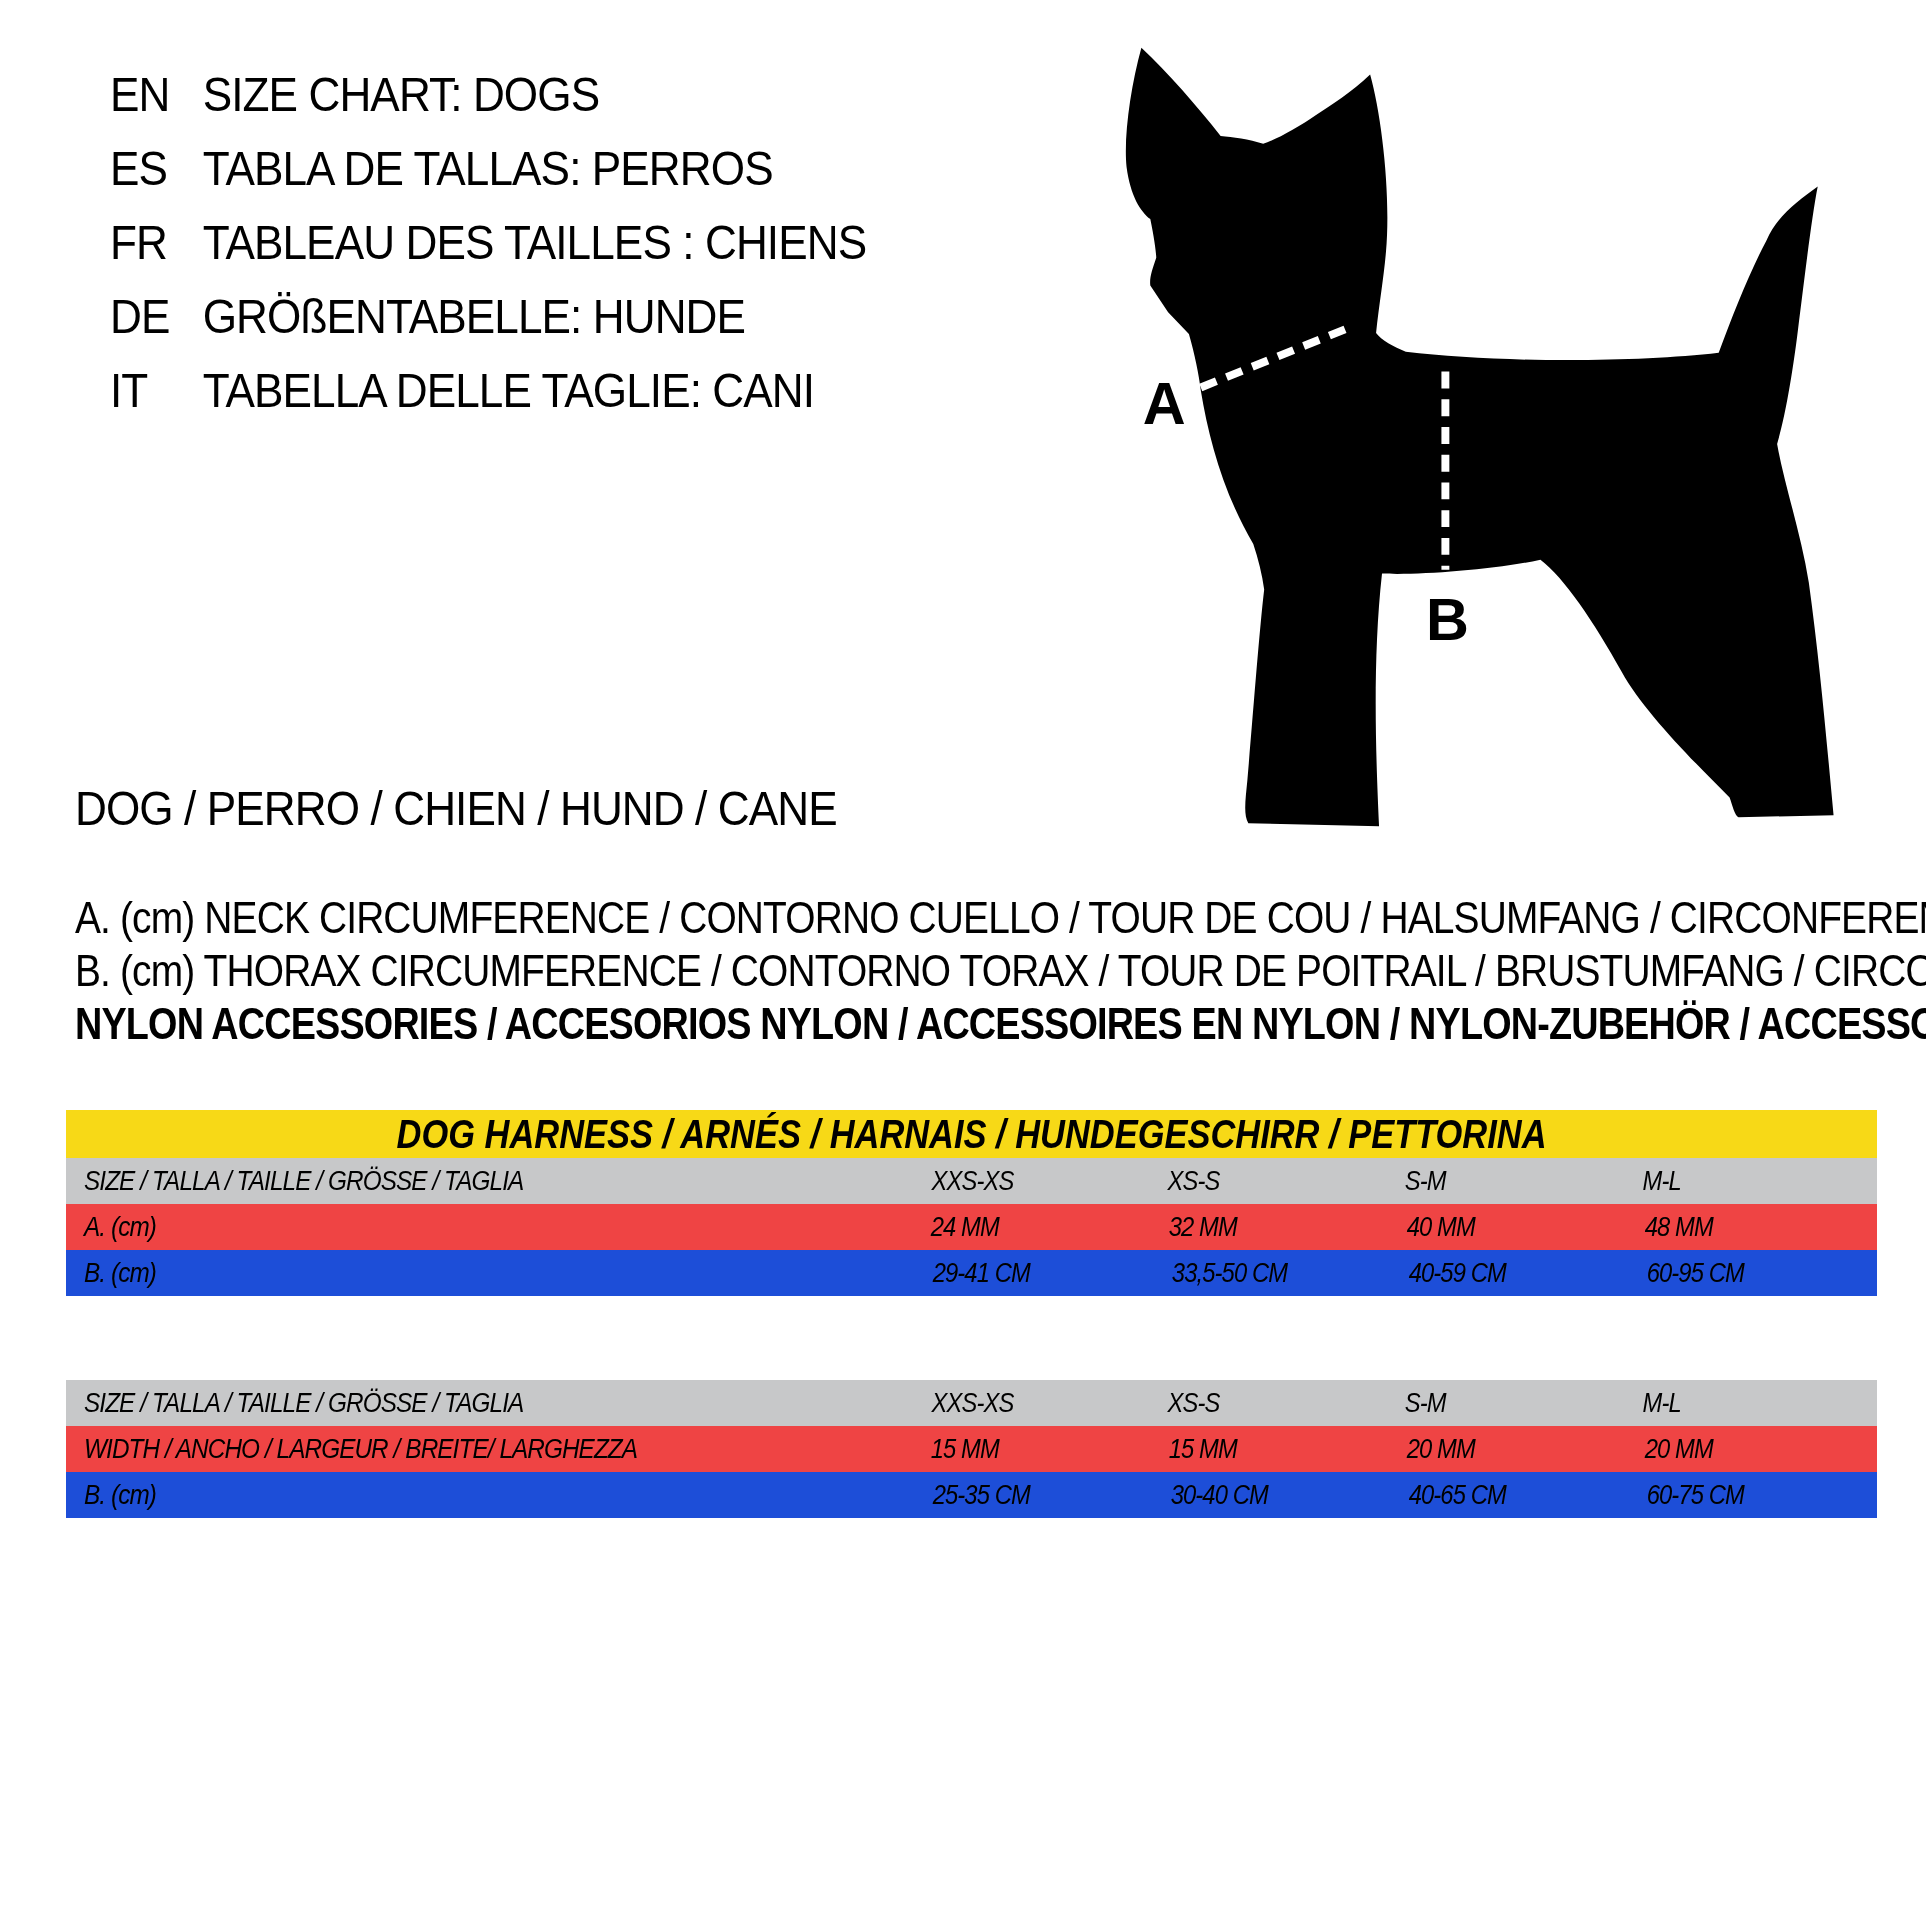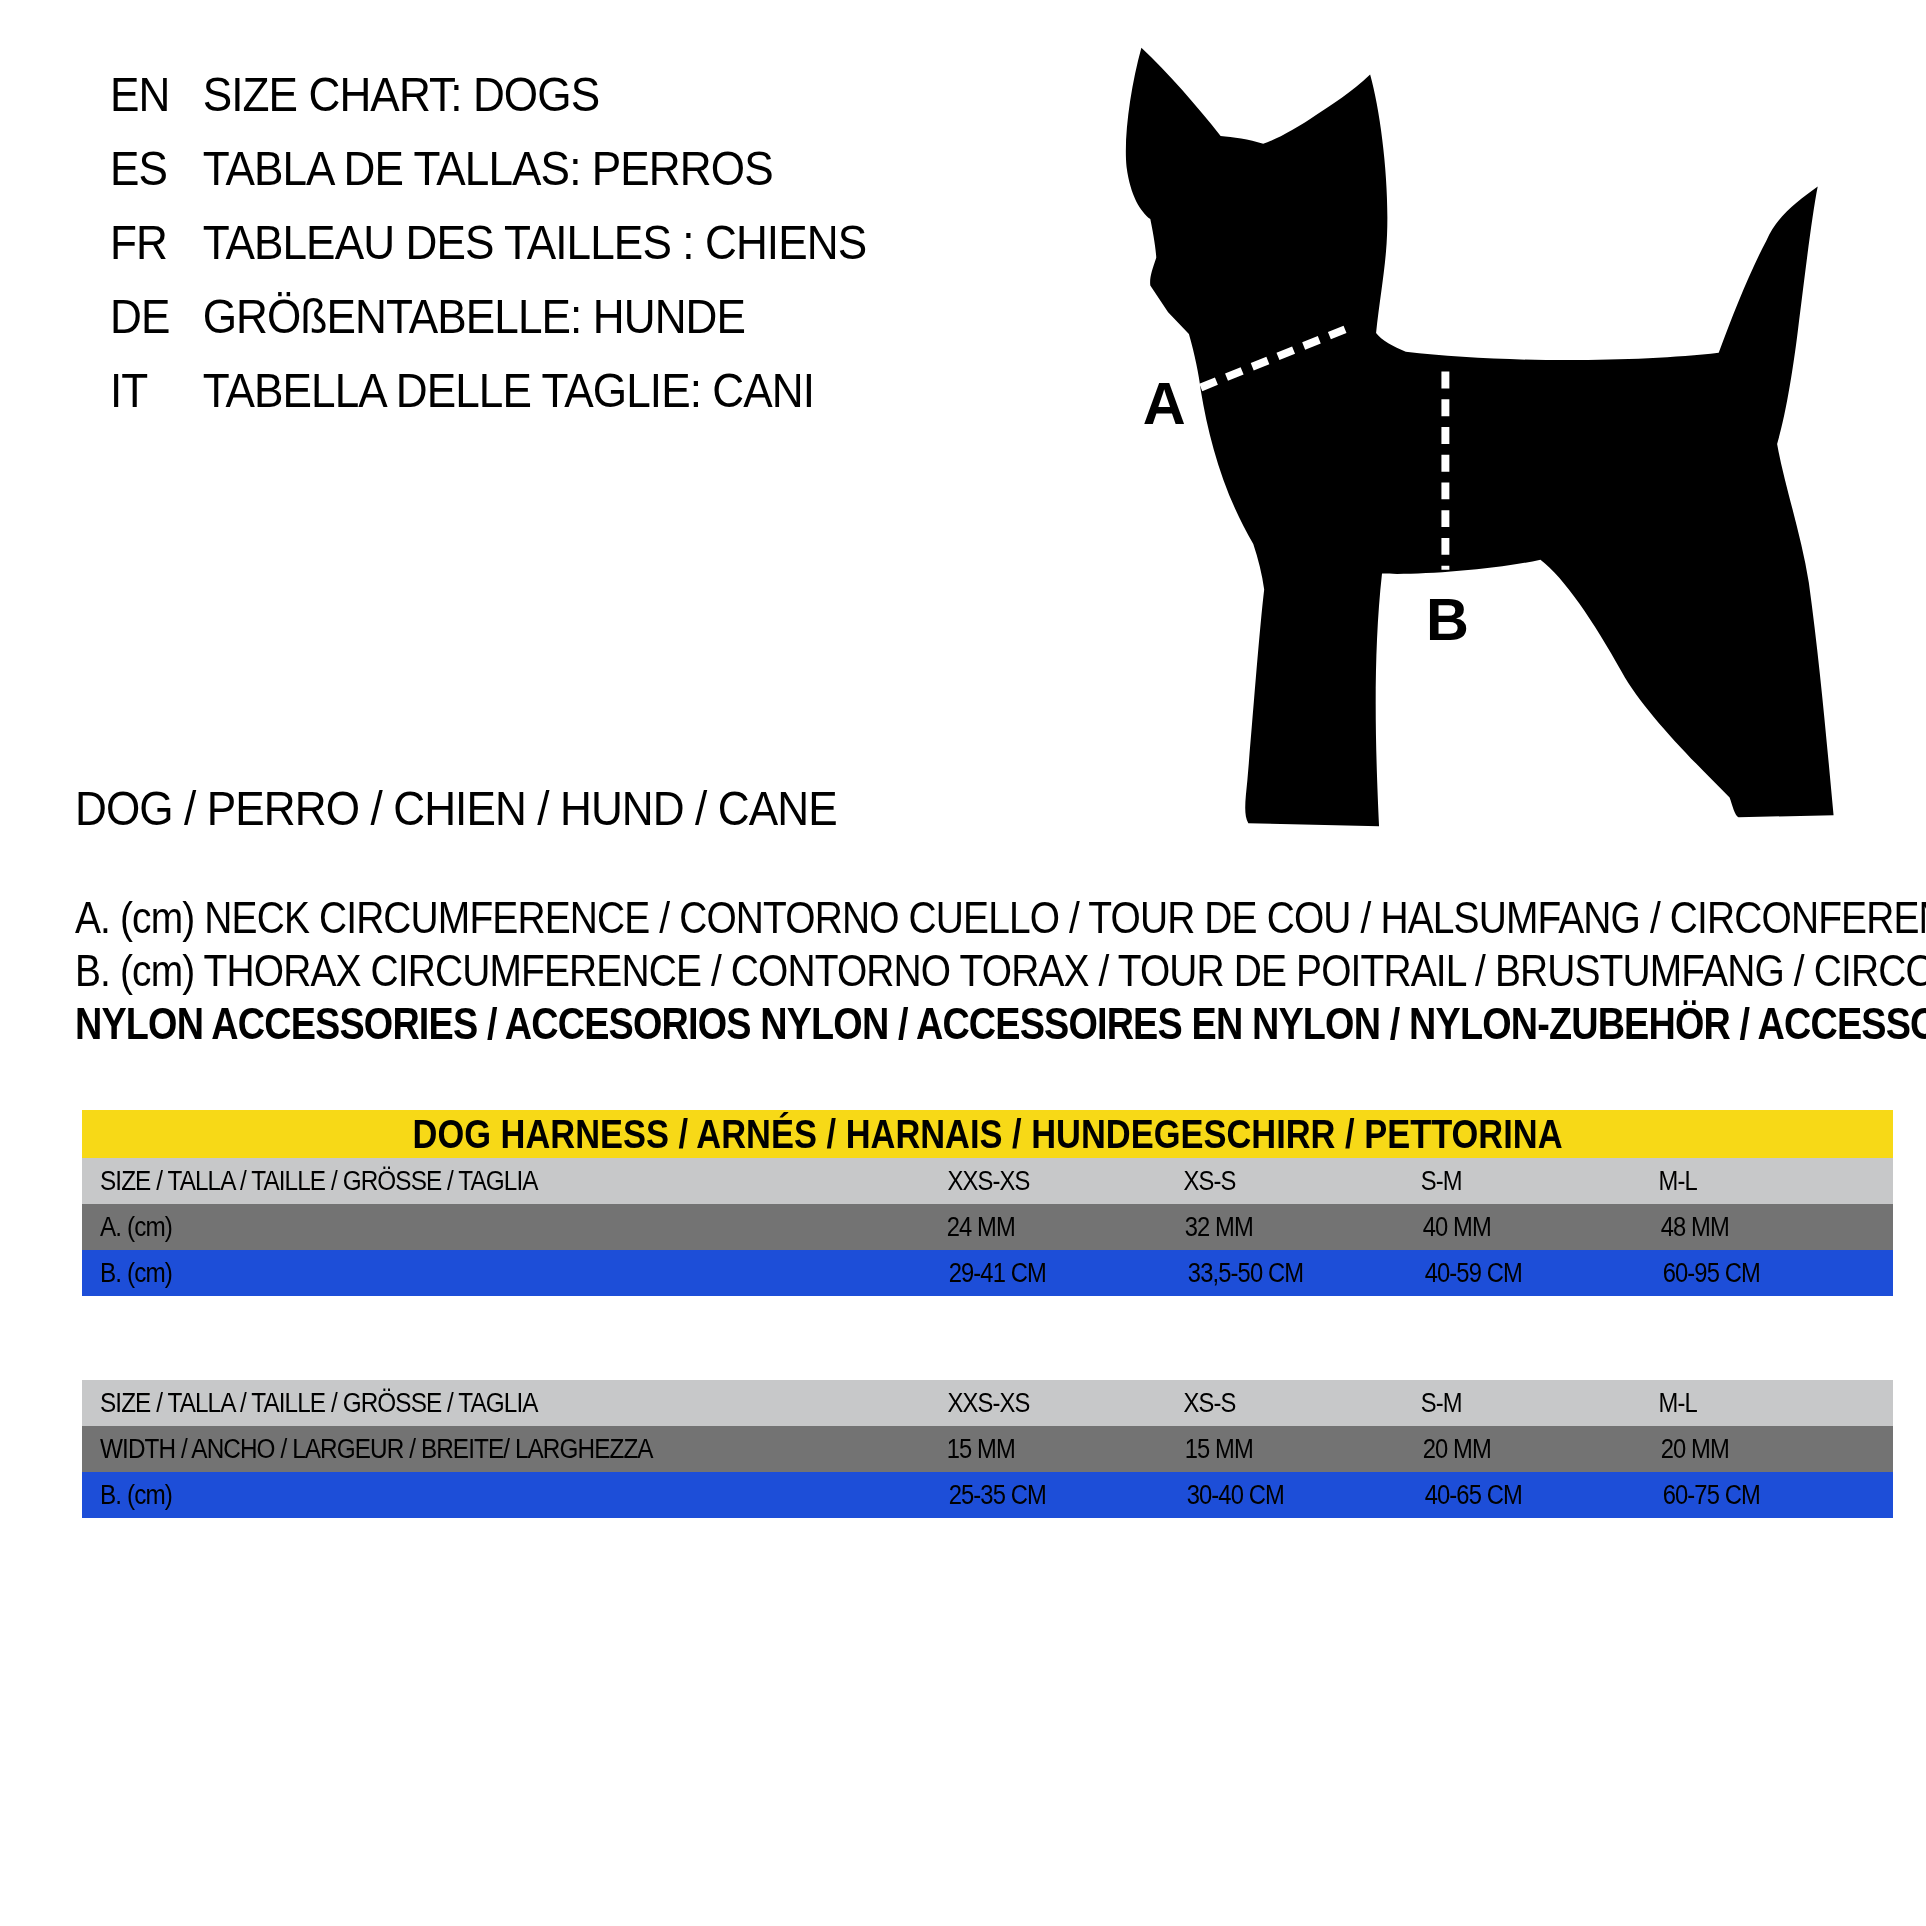--- a/index.html
+++ b/index.html
@@ -21,30 +21,30 @@
   .caption { position:absolute; left:75px; top:780px; font-size:49px; letter-spacing:-1px;
              transform:scaleX(0.9); transform-origin:0 0; white-space:nowrap; }
 
   
   .notes { position:absolute; left:75px; top:891px; }
   .note  { font-size:45px; line-height:53px; letter-spacing:-1px; white-space:nowrap;
            transform:scaleX(0.865); transform-origin:0 0; }
   .note-bold { font-weight:700; transform:scaleX(0.84); }
 
   
-  .sizetable { position:absolute; left:82px; width:1811px; }
+  .sizetable { position:absolute; left:66px; width:1811px;font-style:italic; }
   .t1 { top:1110px; }
   .t2 { top:1380px; }
   .thead { height:48px; background:#F7D917; display:flex; align-items:center; justify-content:center;
            font-weight:700; font-size:41px; }
   .thead .ttl { display:inline-block; transform:scaleX(0.84); white-space:nowrap; }
   .trow { height:46px; display:grid; grid-template-columns:860px 238px 238px 238px 238px;
           align-items:center; font-size:27px; }
   .row-gray  { background:#C7C8C9; }
-  .row-white { background:#737373; }
+  .row-white { background:#ef4444; }
   .row-light { background:#1d4ed8; }
   .rlabel { padding-left:20px; letter-spacing:-1px; white-space:nowrap;
             transform:scaleX(0.9); transform-origin:0 50%; }
   .val { text-align:left; letter-spacing:-1px; }
   .val span { display:inline-block; transform:scaleX(0.88); white-space:nowrap; }
 </style>
 </head>
 <body>
 
 <div class="page">

